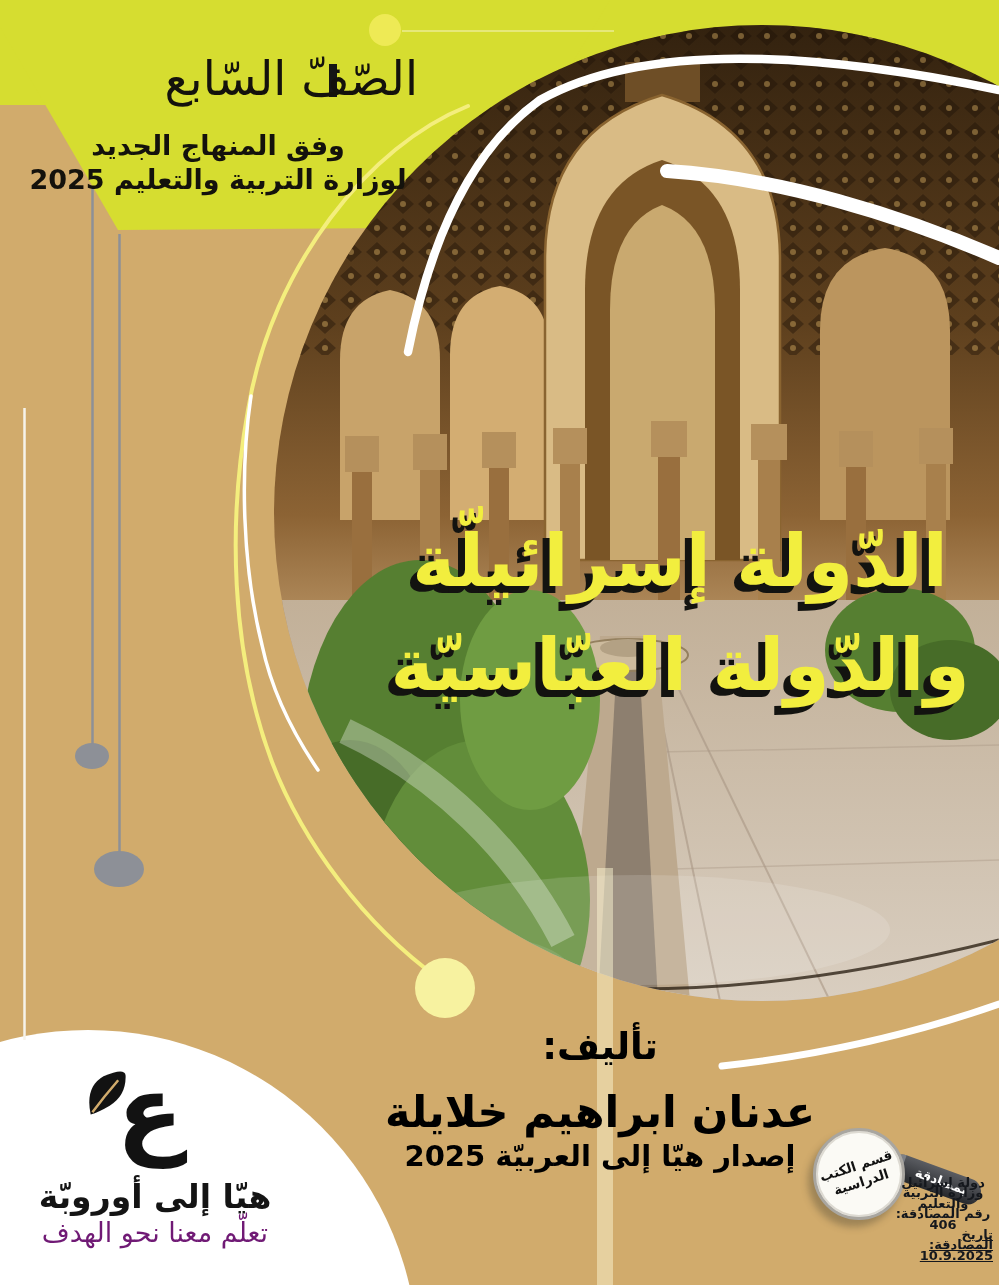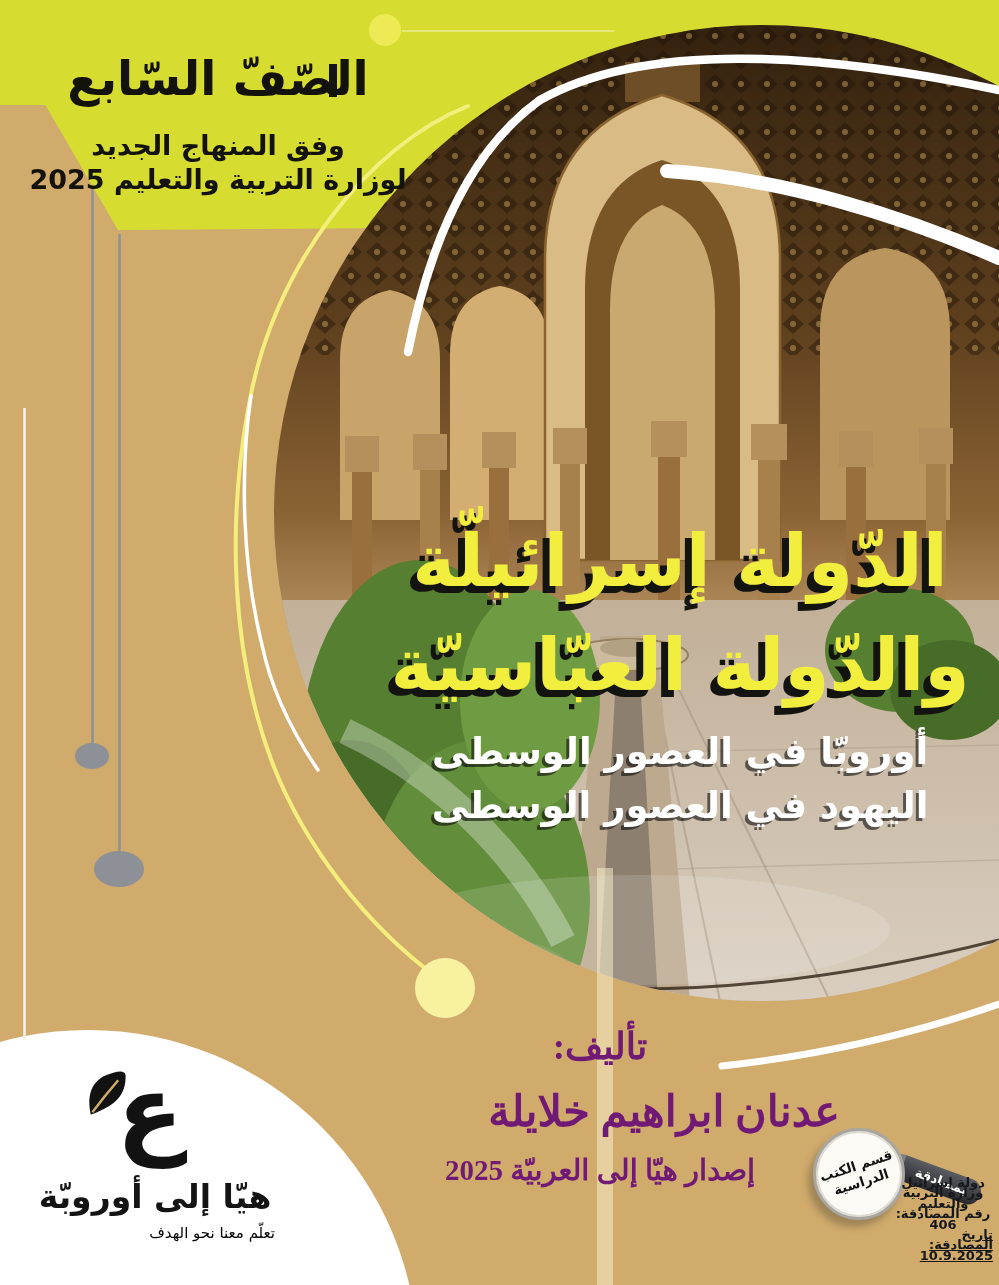--- a/index.html
+++ b/index.html
@@ -6,47 +6,47 @@
   body{
     width:999px;height:1285px;position:relative;overflow:hidden;
     background:#d1ab6c;
     font-family:"DejaVu Sans",sans-serif;
   }
   .abs{position:absolute;}
   #art{position:absolute;left:0;top:0;width:999px;height:1285px;}
   .rtl{direction:rtl;unicode-bidi:embed;}
   
   #banner-text{left:18px;top:50px;width:400px;text-align:center;color:#14120c;}
-  .banner-grade{font-size:47px;font-weight:bold;line-height:58px;}
+  .banner-grade{font-size:47px;font-weight:normal;line-height:58px;text-align:right;}
   .banner-sub{font-size:27px;font-weight:bold;line-height:34px;}
   .banner-subwrap{margin-top:21px;}
   
   #title-block{left:360px;top:509px;width:640px;text-align:center;}
   .title-line{
     font-size:73px;font-weight:bold;color:#f2ee3e;line-height:104px;
     text-shadow:-7px 7px 0 #131310;white-space:nowrap;
   }
   .subtitle-wrap{margin-top:8px;}
   .subtitle-line{
     font-size:37px;font-weight:bold;color:#ffffff;line-height:54px;
     text-shadow:-3px 3px 0 rgba(10,10,10,.6);white-space:nowrap;
   }
   
-  #author-block{left:360px;top:1026px;width:480px;text-align:center;color:#701a75;font-family:Liberation Serif, serif;}
+  #author-block{left:360px;top:1026px;width:480px;text-align:center;color:#000000;}
   .author-heading{font-size:37px;font-weight:bold;line-height:42px;}
-  .author-name{font-size:43px;font-weight:bold;line-height:52px;margin-top:18px;text-align:right;}
-  .author-imprint{font-size:29px;font-weight:bold;line-height:36px;margin-top:14px;}
+  .author-name{font-size:43px;font-weight:bold;line-height:52px;margin-top:18px;}
+  .author-imprint{font-size:29px;font-weight:bold;line-height:36px;}
   
   #logo-mark{left:60px;top:1062px;width:180px;text-align:center;
     font-size:98px;font-weight:bold;color:#121212;line-height:1;}
   #logo-leaf{left:84px;top:1072px;width:46px;height:44px;transform:rotate(-8deg);}
   #logo-name{left:35px;top:1178px;width:240px;text-align:center;
     font-size:33px;font-weight:bold;color:#141414;line-height:38px;}
-  #logo-slogan{left:35px;top:1220px;width:240px;
-    font-size:15px;color:#000000;line-height:26px;}
+  #logo-slogan{left:35px;top:1220px;width:240px;text-align:center;
+    font-size:27px;color:#701a75;line-height:26px;}
   
   #stamp-handle{
     left:890px;top:1150px;width:96px;height:26px;border-radius:13px;
     background:linear-gradient(#5b5d62,#26282c);
     transform:rotate(20deg);transform-origin:left center;
     display:flex;align-items:center;z-index:3;
   }
   #stamp-handle .ferrule{width:13px;height:100%;background:#7d8086;
     border-radius:13px 0 0 13px;flex:0 0 auto;}
   #stamp-handle .handle-label{flex:1;text-align:center;color:#ffffff;
@@ -197,24 +197,20 @@
   <div class="banner-grade">الصّفّ السّابع</div>
   <div class="banner-subwrap">
     <div class="banner-sub">وفق المنهاج الجديد</div>
     <div class="banner-sub">لوزارة التربية والتعليم 2025</div>
   </div>
 </div>
 
 <div class="abs rtl" id="title-block">
   <div class="title-line">الدّولة إسرائيلّة</div>
   <div class="title-line">والدّولة العبّاسيّة</div>
-  <div class="subtitle-wrap">
-    <div class="subtitle-line">أوروبّا في العصور الوسطى</div>
-    <div class="subtitle-line">اليهود في العصور الوسطى</div>
-  </div>
 </div>
 
 <div class="abs rtl" id="author-block">
   <div class="author-heading">تأليف:</div>
   <div class="author-name">عدنان ابراهيم خلايلة</div>
   <div class="author-imprint">إصدار هيّا إلى العربيّة 2025</div>
 </div>
 
 <div class="abs" id="logo-mark">ع</div>
 <div class="abs" id="logo-leaf">

